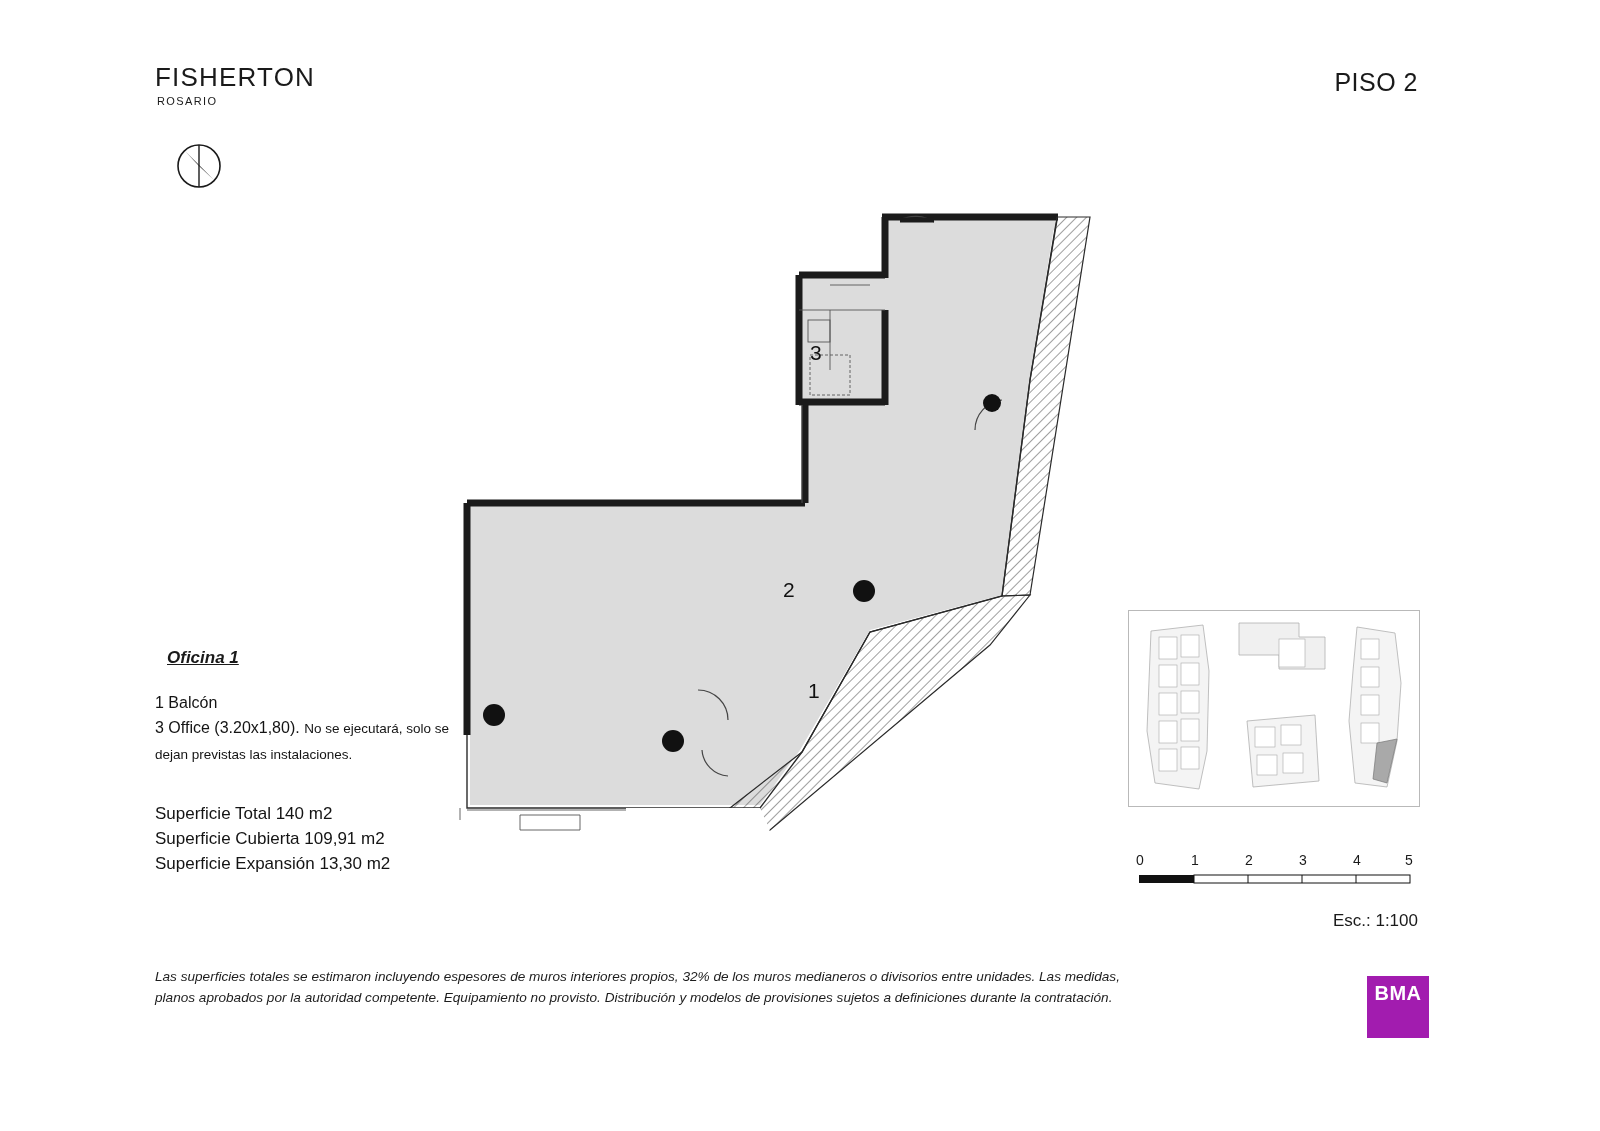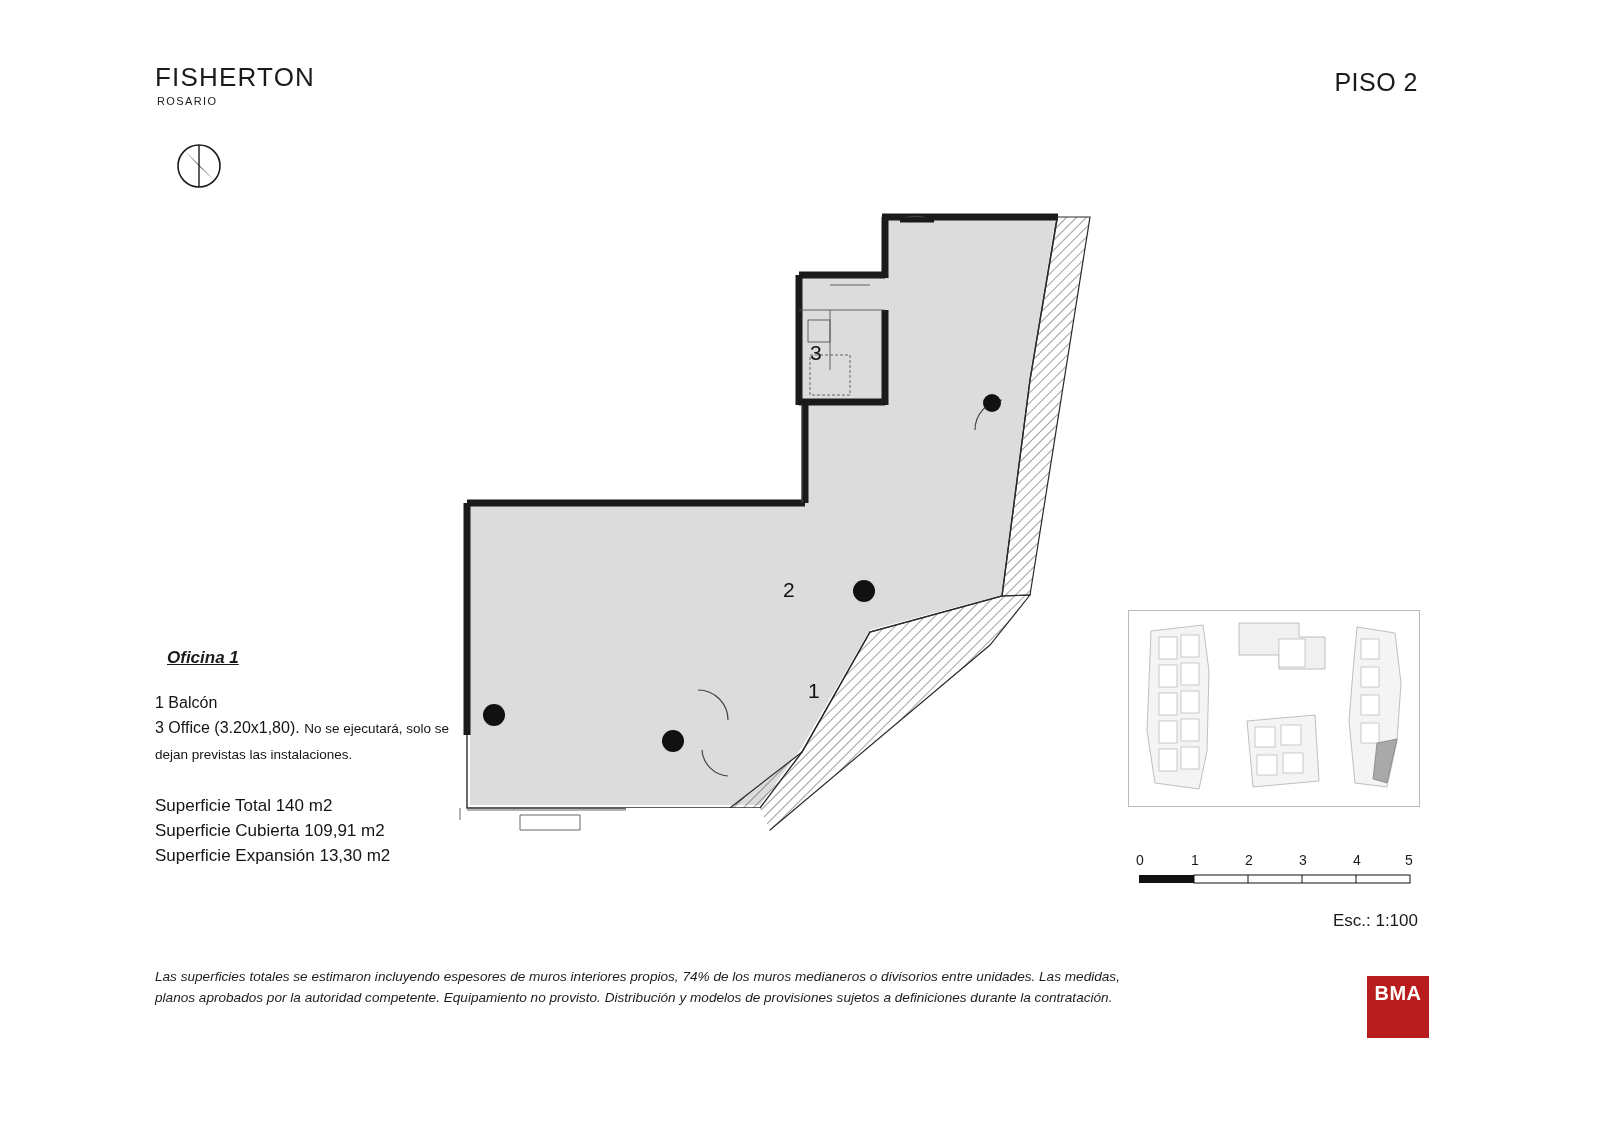--- a/index.html
+++ b/index.html
@@ -80,21 +80,21 @@
   .legend-row {
     font-size: 16px;
     line-height: 25px;
     color: #141414;
   }
   .legend-note {
     font-size: 13.5px;
     line-height: 25px;
   }
   #areas {
-    margin-top: 26px;
+    margin-top: 34px;
   }
   .area-row {
     font-size: 17px;
     line-height: 25px;
     color: #141414;
   }
 
   
   #keyplan {
     position: absolute;
@@ -148,21 +148,21 @@
   }
   #disclaimer p { margin: 0; }
 
   
   #bma-logo {
     position: absolute;
     left: 1367px;
     top: 976px;
     width: 62px;
     height: 62px;
-    background: #b91c1c;
+    background: #a21caf;
     color: #ffffff;
     font-size: 20px;
     font-weight: bold;
     letter-spacing: 0.5px;
     display: flex;
     align-items: flex-start;
     justify-content: center;
     padding-top: 6px;
     box-sizing: border-box;
   }
@@ -349,17 +349,17 @@
       <line x1="111" y1="2" x2="111" y2="10" stroke="#111111" stroke-width="1"></line>
       <line x1="165" y1="2" x2="165" y2="10" stroke="#111111" stroke-width="1"></line>
       <line x1="219" y1="2" x2="219" y2="10" stroke="#111111" stroke-width="1"></line>
     </svg>
   </div>
 </div>
 
 <div id="esc-label">Esc.: 1:100</div>
 
 <div id="disclaimer">
-  <p>Las superficies totales se estimaron incluyendo espesores de muros interiores propios, 74% de los muros medianeros o divisorios entre unidades. Las medidas,</p>
+  <p>Las superficies totales se estimaron incluyendo espesores de muros interiores propios, 32% de los muros medianeros o divisorios entre unidades. Las medidas,</p>
   <p>planos aprobados por la autoridad competente. Equipamiento no provisto. Distribución y modelos de provisiones sujetos a definiciones durante la contratación.</p>
 </div>
 
 <div id="bma-logo">BMA</div>
 
 </body></html>

